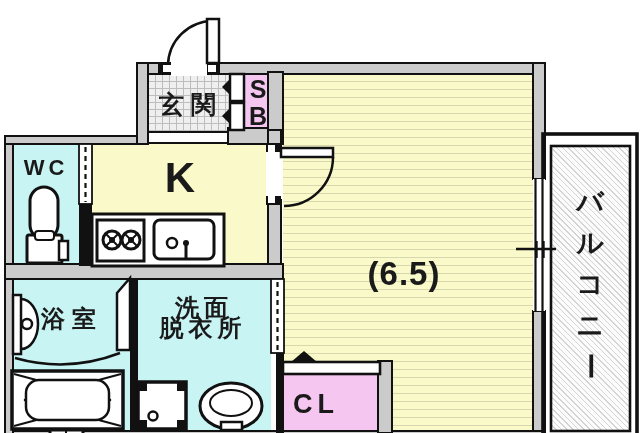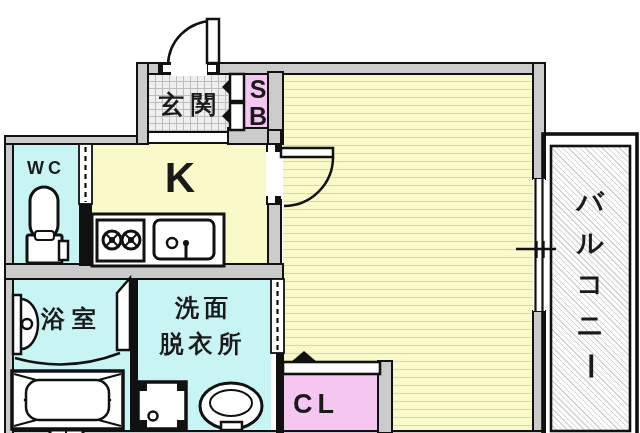--- a/index.html
+++ b/index.html
@@ -30,21 +30,21 @@
     position:absolute;background:#fff;
     border-top:2.5px solid #111;border-bottom:2.5px solid #111;box-sizing:border-box;
   }
   svg.overlay{position:absolute;left:0;top:0;}
   .lbl{
     position:absolute;transform:translate(-50%,-50%);
     font-weight:bold;white-space:nowrap;line-height:1;color:#1a1a1a;
   }
   .lbl-genkan{font-size:25px;letter-spacing:7px;}
   .lbl-sb{font-size:25px;letter-spacing:0;}
-  .lbl-wc{font-size:18px;letter-spacing:4px;}
+  .lbl-wc{font-size:22px;letter-spacing:4px;}
   .lbl-k{font-size:42px;}
   .lbl-yoshitsu{font-size:37px;letter-spacing:9px;}
   .lbl-size{font-size:33px;letter-spacing:1px;}
   .lbl-bath{font-size:24px;letter-spacing:7px;}
   .lbl-wash{font-size:24px;letter-spacing:5px;text-align:center;}
   .lbl-cl{font-size:27px;letter-spacing:5px;}
   .lbl-balcony{
     font-size:27px;display:flex;flex-direction:column;align-items:center;gap:14px;
   }
   .lbl-balcony .vrot{transform:rotate(90deg);}
@@ -210,23 +210,24 @@
       <ellipse cx="231" cy="387" rx="21" ry="13" stroke-width="2"></ellipse>
       <rect x="221" y="406" width="21" height="8" stroke-width="2.5"></rect>
     </g>
   </svg>
 
   <div class="lbl lbl-genkan" style="left:191px;top:88px;">玄関</div>
   <div class="lbl lbl-sb" style="left:258px;top:73px;">S</div>
   <div class="lbl lbl-sb" style="left:258px;top:100px;">B</div>
   <div class="lbl lbl-wc" style="left:46px;top:152px;">WC</div>
   <div class="lbl lbl-k" style="left:180px;top:162px;">K</div>
+  <div class="lbl lbl-size" style="left:404px;top:257px;">(6.5)</div>
   <div class="lbl lbl-wash" style="left:204px;top:292px;">洗面</div>
   <div class="lbl lbl-bath" style="left:72px;top:303px;">浴室</div>
-  <div class="lbl lbl-wash" style="left:203px;top:328px;">脱衣所</div>
+  <div class="lbl lbl-wash" style="left:203px;top:312px;">脱衣所</div>
   <div class="lbl lbl-cl" style="left:316px;top:388px;">CL</div>
   <div class="lbl lbl-balcony" style="left:590px;top:268px;">
       <span>バ</span>
       <span>ル</span>
       <span>コ</span>
       <span>ニ</span>
       <span class="vrot">ー</span>
     </div>
 
 </div>

